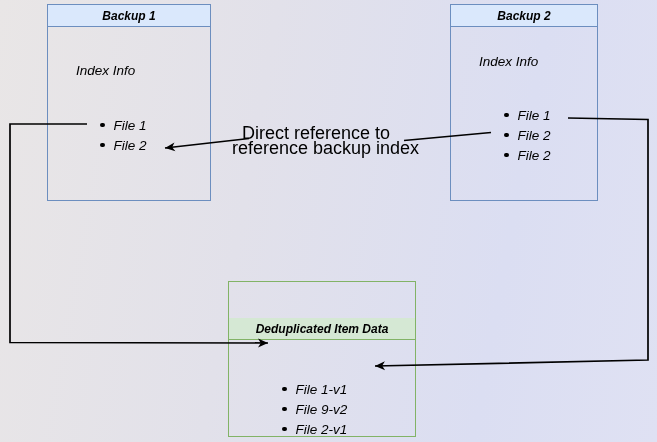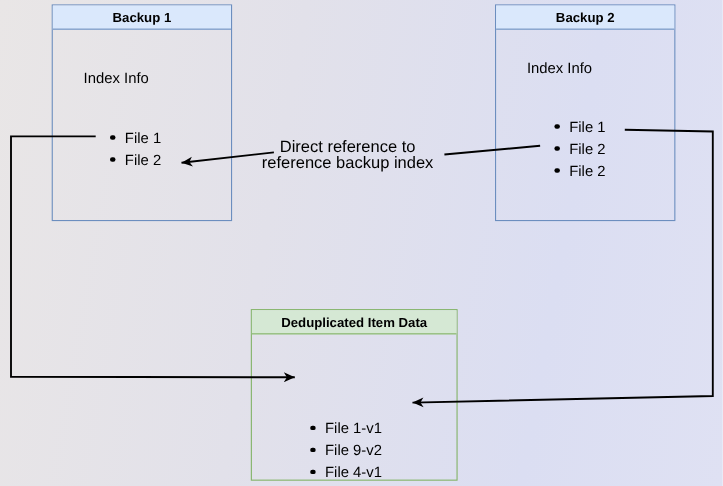--- a/index.html
+++ b/index.html
@@ -12,36 +12,38 @@
     width: 657px;
     height: 442px;
     overflow: hidden;
     background: linear-gradient(100deg, #e9e6e6 0%, #e2e1ea 38%, #dbdef2 75%, #dfe1f3 100%);
   }
   .box {
     position: absolute;
     box-sizing: border-box;
     border: 1.3px solid #6c8ebf;
     background: transparent;
+    font-style: italic;
   }
   .box.green { border-color: #82b366; }
   .box-header {
     box-sizing: border-box;
     height: 22px;
     display: flex;
     align-items: center;
     justify-content: center;
     font-size: 12px;
     font-weight: bold;
     background: #dae8fc;
     border-bottom: 1.3px solid #6c8ebf;
   }
   .box.green .box-header {
     background: #d5e8d4;
     border-bottom-color: #82b366;
+    margin-top: 36px;
   }
   .subtitle {
     position: absolute;
     font-size: 13.5px;
     line-height: 17px;
     white-space: nowrap;
   }
   ul.filelist {
     position: absolute;
     margin: 0;
@@ -57,21 +59,21 @@
     white-space: nowrap;
   }
   ul.filelist .dot {
     width: 4.5px;
     height: 4.5px;
     border-radius: 50%;
     background: #000;
     flex: 0 0 auto;
   }
   #b1 { left: 47px;  top: 4px;   width: 164px; height: 197px; }
-  #b2 { left: 450px; top: 4px;   width: 164px; height: 197px; }
+  #b2 { left: 450px; top: 4px;   width: 148px; height: 197px; }
   #b3 { left: 228px; top: 281px; width: 188px; height: 156px; }
 
   #b1 .subtitle { left: 28px; top: 57px; }
   #b2 .subtitle { left: 28px; top: 48px; }
   #b1 ul.filelist { left: 52px; top: 110px; }
   #b2 ul.filelist { left: 53px; top: 100px; }
   #b3 ul.filelist { left: 53px; top: 53px; margin-top: 44px; }
 
   svg.arrows {
     position: absolute;
@@ -83,21 +85,21 @@
     stroke: #000;
     stroke-width: 1.7;
     fill: none;
   }
   .edge-label {
     position: absolute;
     left: 232px;
     top: 126px;
     width: 168px;
     text-align: center;
-    font-size: 15px;
+    font-size: 18px;
     line-height: 15px;
     white-space: nowrap;
   }
 </style>
 </head>
 <body>
 
 <div class="canvas">
 
   <div class="box" id="b1">
@@ -146,21 +148,21 @@
       <li>
           <span class="dot"></span>
           <span>File 1-v1</span>
         </li>
       <li>
           <span class="dot"></span>
           <span>File 9-v2</span>
         </li>
       <li>
           <span class="dot"></span>
-          <span>File 4-v1</span>
+          <span>File 2-v1</span>
         </li>
     </ul>
   </div>
 
   <svg class="arrows" viewBox="0 0 657 442" aria-hidden="true">
     <defs>
       <marker id="ah" viewBox="0 0 12 12" refX="11" refY="6" markerWidth="12" markerHeight="12" orient="auto" markerUnits="userSpaceOnUse">
         <path d="M1,1.5 L11,6 L1,10.5 L3.8,6 Z" fill="#000"></path>
       </marker>
     </defs>

